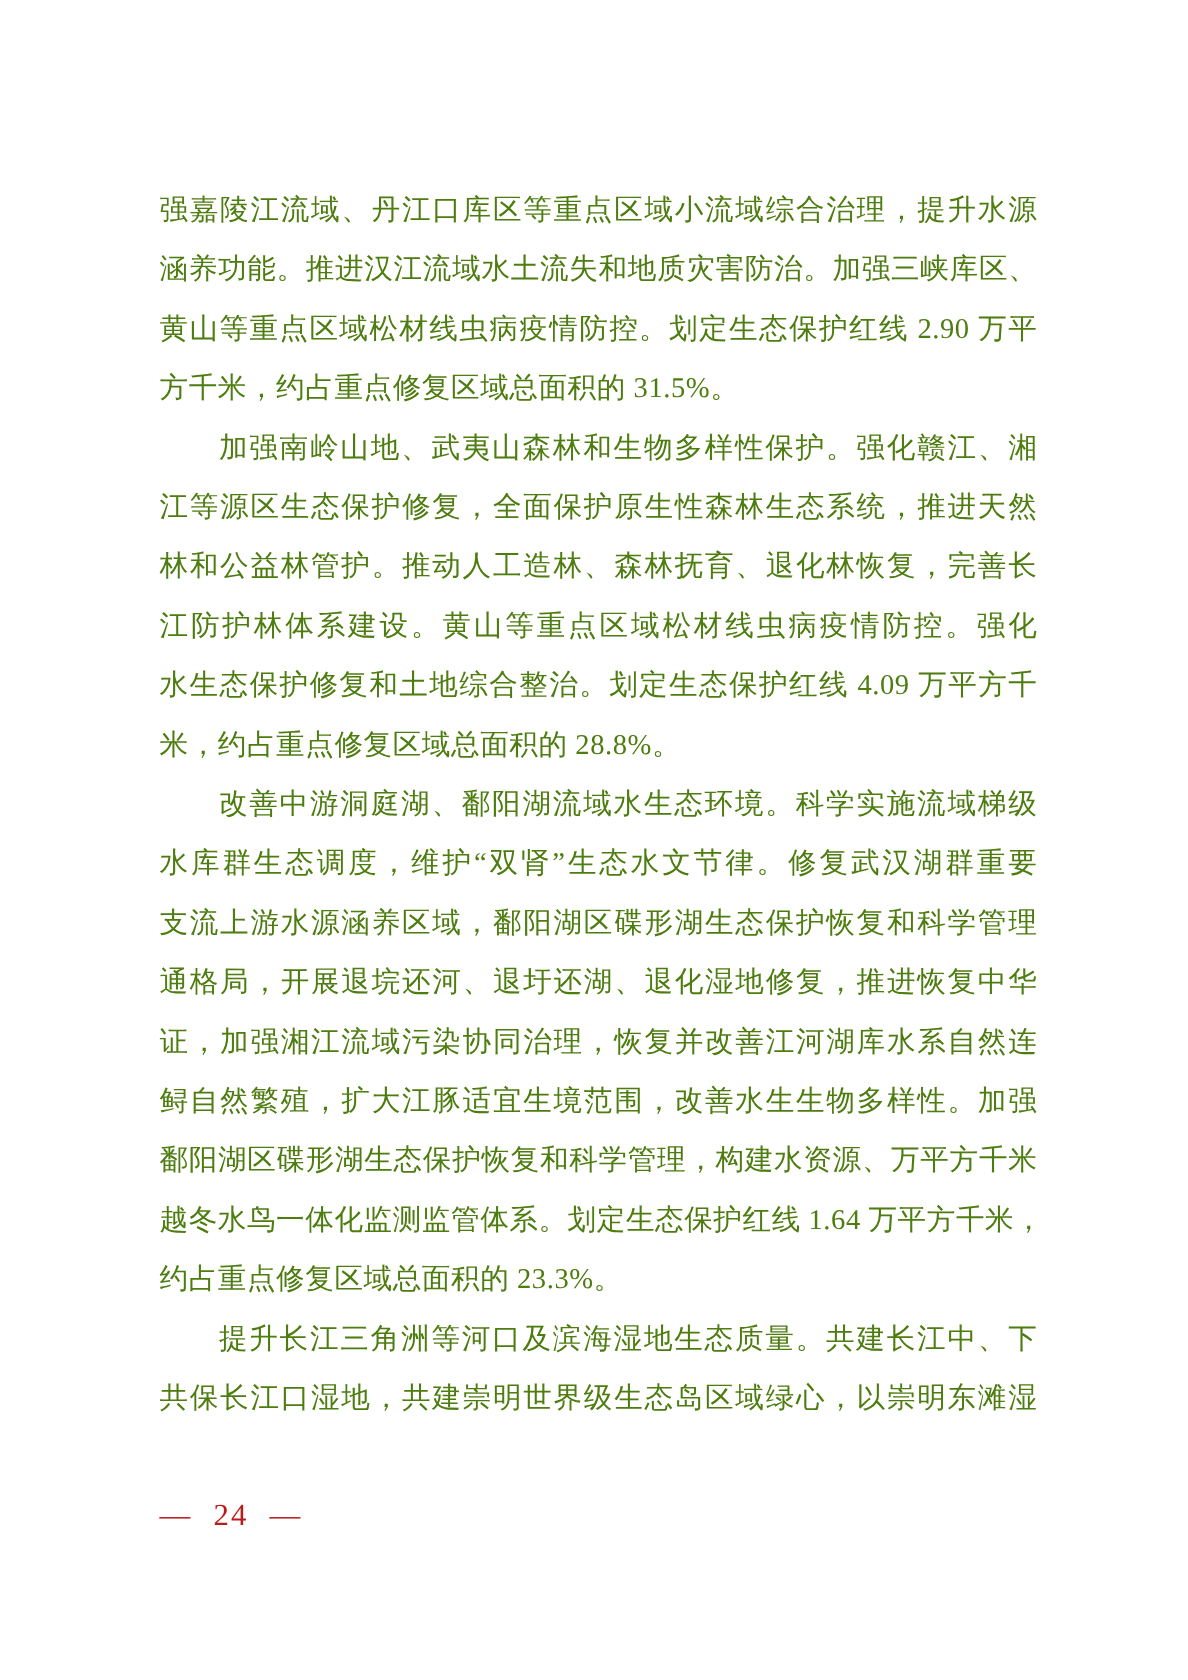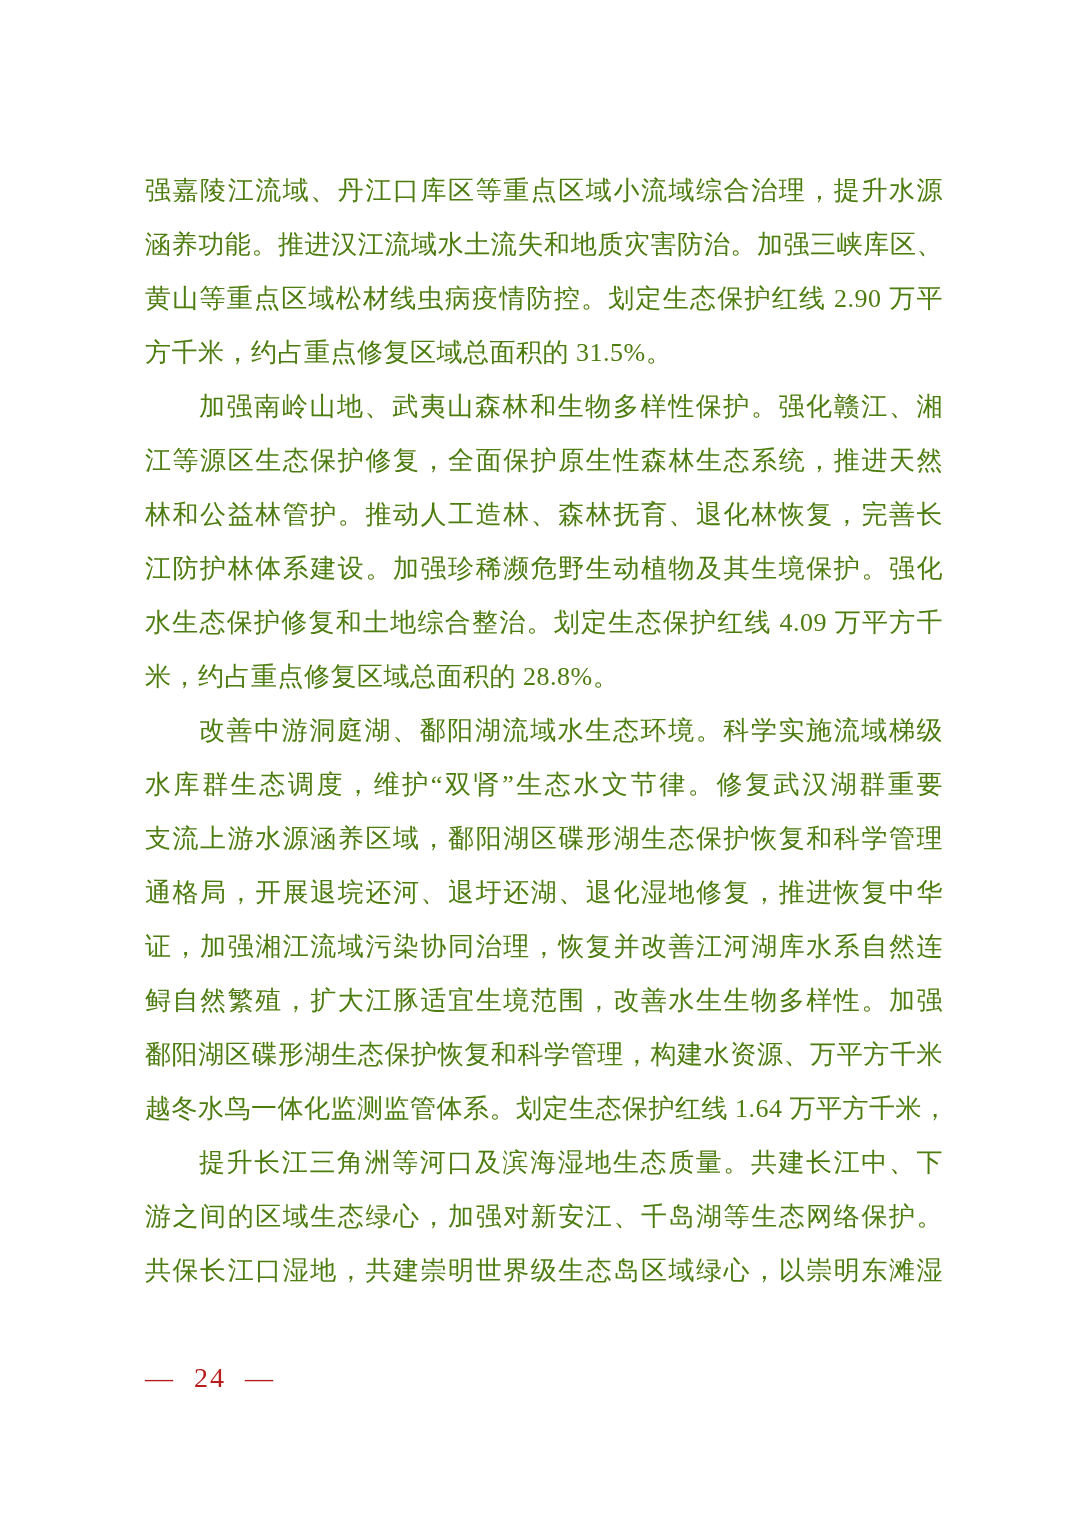--- a/index.html
+++ b/index.html
@@ -58,33 +58,33 @@
 <div class="page">
 
   <div class="text-block">
     <div class="line">强嘉陵江流域、丹江口库区等重点区域小流域综合治理，提升水源</div>
     <div class="line">涵养功能。推进汉江流域水土流失和地质灾害防治。加强三峡库区、</div>
     <div class="line">黄山等重点区域松材线虫病疫情防控。划定生态保护红线 2.90 万平</div>
     <div class="line para-end">方千米，约占重点修复区域总面积的 31.5%。</div>
     <div class="line indent">加强南岭山地、武夷山森林和生物多样性保护。强化赣江、湘</div>
     <div class="line">江等源区生态保护修复，全面保护原生性森林生态系统，推进天然</div>
     <div class="line">林和公益林管护。推动人工造林、森林抚育、退化林恢复，完善长</div>
-    <div class="line">江防护林体系建设。加强珍稀濒危野生动植物及其生境保护。强化</div>
+    <div class="line">江防护林体系建设。黄山等重点区域松材线虫病疫情防控。强化</div>
     <div class="line">水生态保护修复和土地综合整治。划定生态保护红线 4.09 万平方千</div>
     <div class="line para-end">米，约占重点修复区域总面积的 28.8%。</div>
     <div class="line indent">改善中游洞庭湖、鄱阳湖流域水生态环境。科学实施流域梯级</div>
     <div class="line">水库群生态调度，维护“双肾”生态水文节律。修复武汉湖群重要</div>
     <div class="line">支流上游水源涵养区域，鄱阳湖区碟形湖生态保护恢复和科学管理</div>
     <div class="line">通格局，开展退垸还河、退圩还湖、退化湿地修复，推进恢复中华</div>
     <div class="line">证，加强湘江流域污染协同治理，恢复并改善江河湖库水系自然连</div>
     <div class="line">鲟自然繁殖，扩大江豚适宜生境范围，改善水生生物多样性。加强</div>
     <div class="line">鄱阳湖区碟形湖生态保护恢复和科学管理，构建水资源、万平方千米</div>
     <div class="line">越冬水鸟一体化监测监管体系。划定生态保护红线 1.64 万平方千米，</div>
+    <div class="line para-end">约占重点修复区域总面积的 23.3%。</div>
     <div class="line indent">提升长江三角洲等河口及滨海湿地生态质量。共建长江中、下</div>
-    <div class="line">游之间的区域生态绿心，加强对新安江、千岛湖等生态网络保护。</div>
     <div class="line">共保长江口湿地，共建崇明世界级生态岛区域绿心，以崇明东滩湿</div>
   </div>
 
   <div class="footer">
     <span>— 24 —</span>
   </div>
 
 </div>
 
 </body></html>

